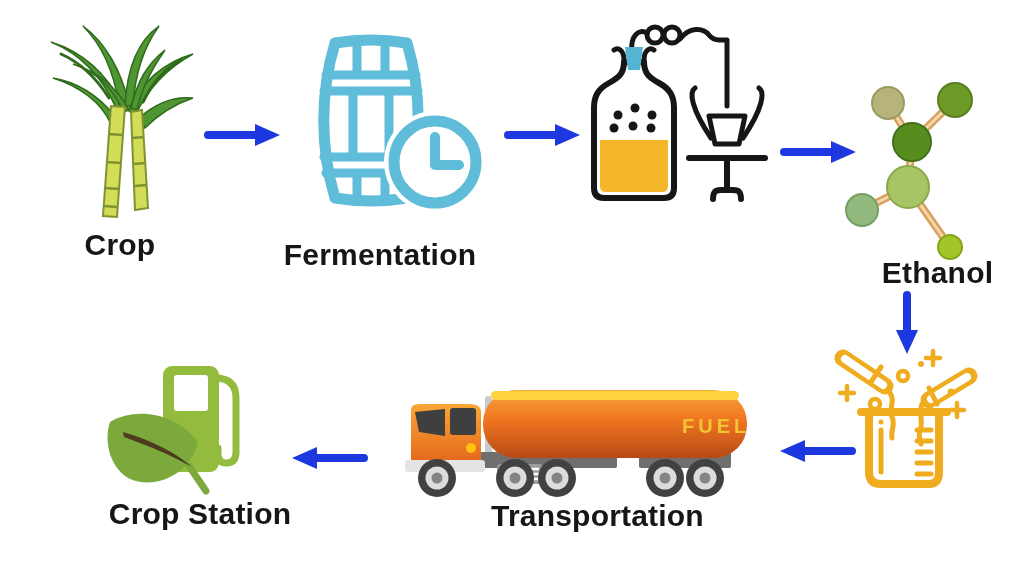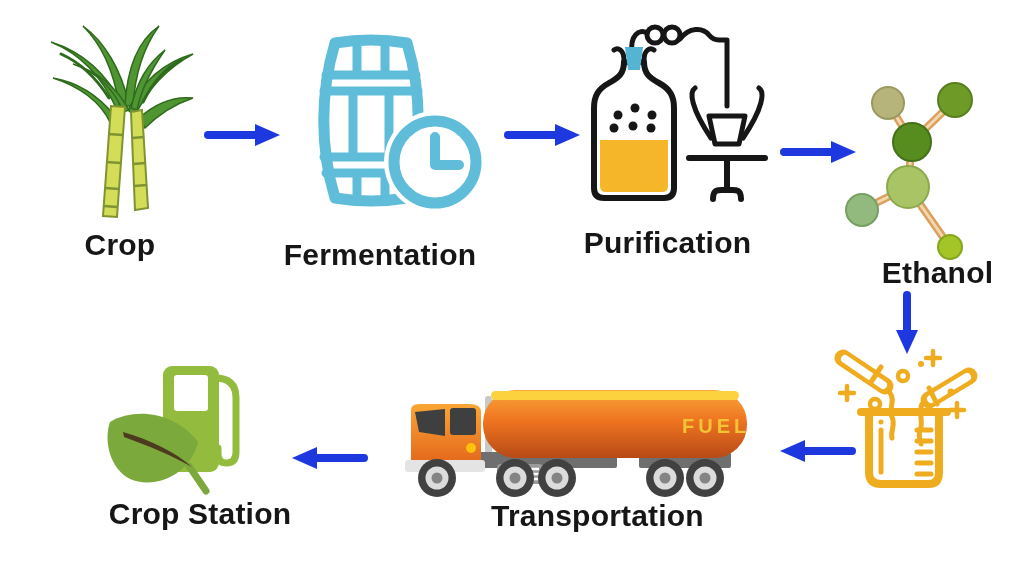--- a/index.html
+++ b/index.html
@@ -99,21 +99,20 @@
       <path d="M110,68 C104,72 106,88 126,118"></path>
       <path d="M174,68 C180,72 178,88 158,118"></path>
     </g>
     <polygon class="ink" stroke-width="5" points="124,96 160,96 154,124 130,124" fill="var(--c-steel)"></polygon>
     <g class="ink" stroke-width="6">
       <line x1="104" y1="138" x2="180" y2="138"></line>
       <line x1="142" y1="138" x2="142" y2="168"></line>
       <path d="M128,179 C128,168 134,170 142,170 C150,170 156,168 156,179"></path>
     </g>
   </svg>
-  <div class="label" style="left:565px;top:226px;width:205px">Purification</div>
 
   <svg class="arrow" style="left:779px;top:138px" width="80" height="28" viewBox="0 0 80 28">
     <line class="arrow-line" x1="5" y1="14" x2="54" y2="14"></line>
     <polygon class="arrow-fill" points="52,3 52,25 77,14"></polygon>
   </svg>
 
   <svg class="icon" style="left:845px;top:75px" width="150" height="195" viewBox="0 0 150 195">
     <g stroke="var(--c-bond-tan)" stroke-width="8" stroke-linecap="round">
       <line x1="43" y1="28" x2="67" y2="67"></line>
       <line x1="110" y1="25" x2="67" y2="67"></line>

